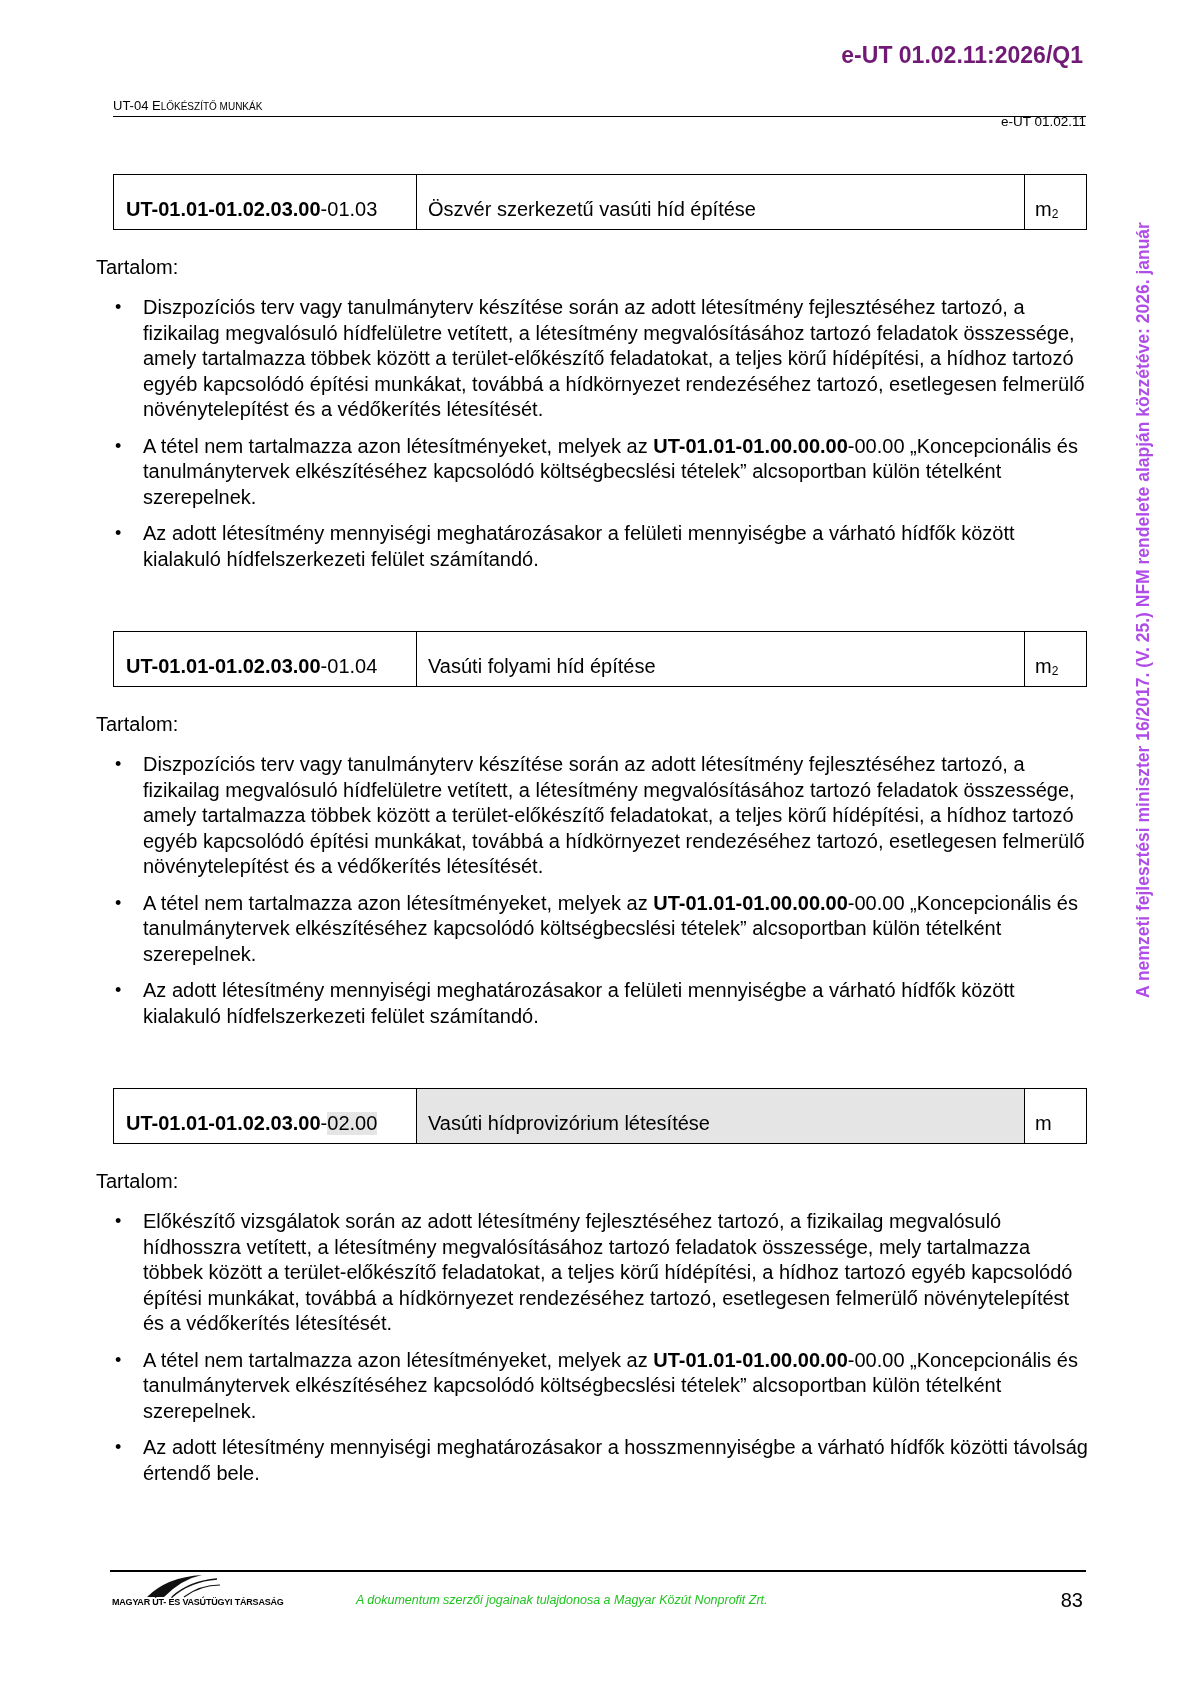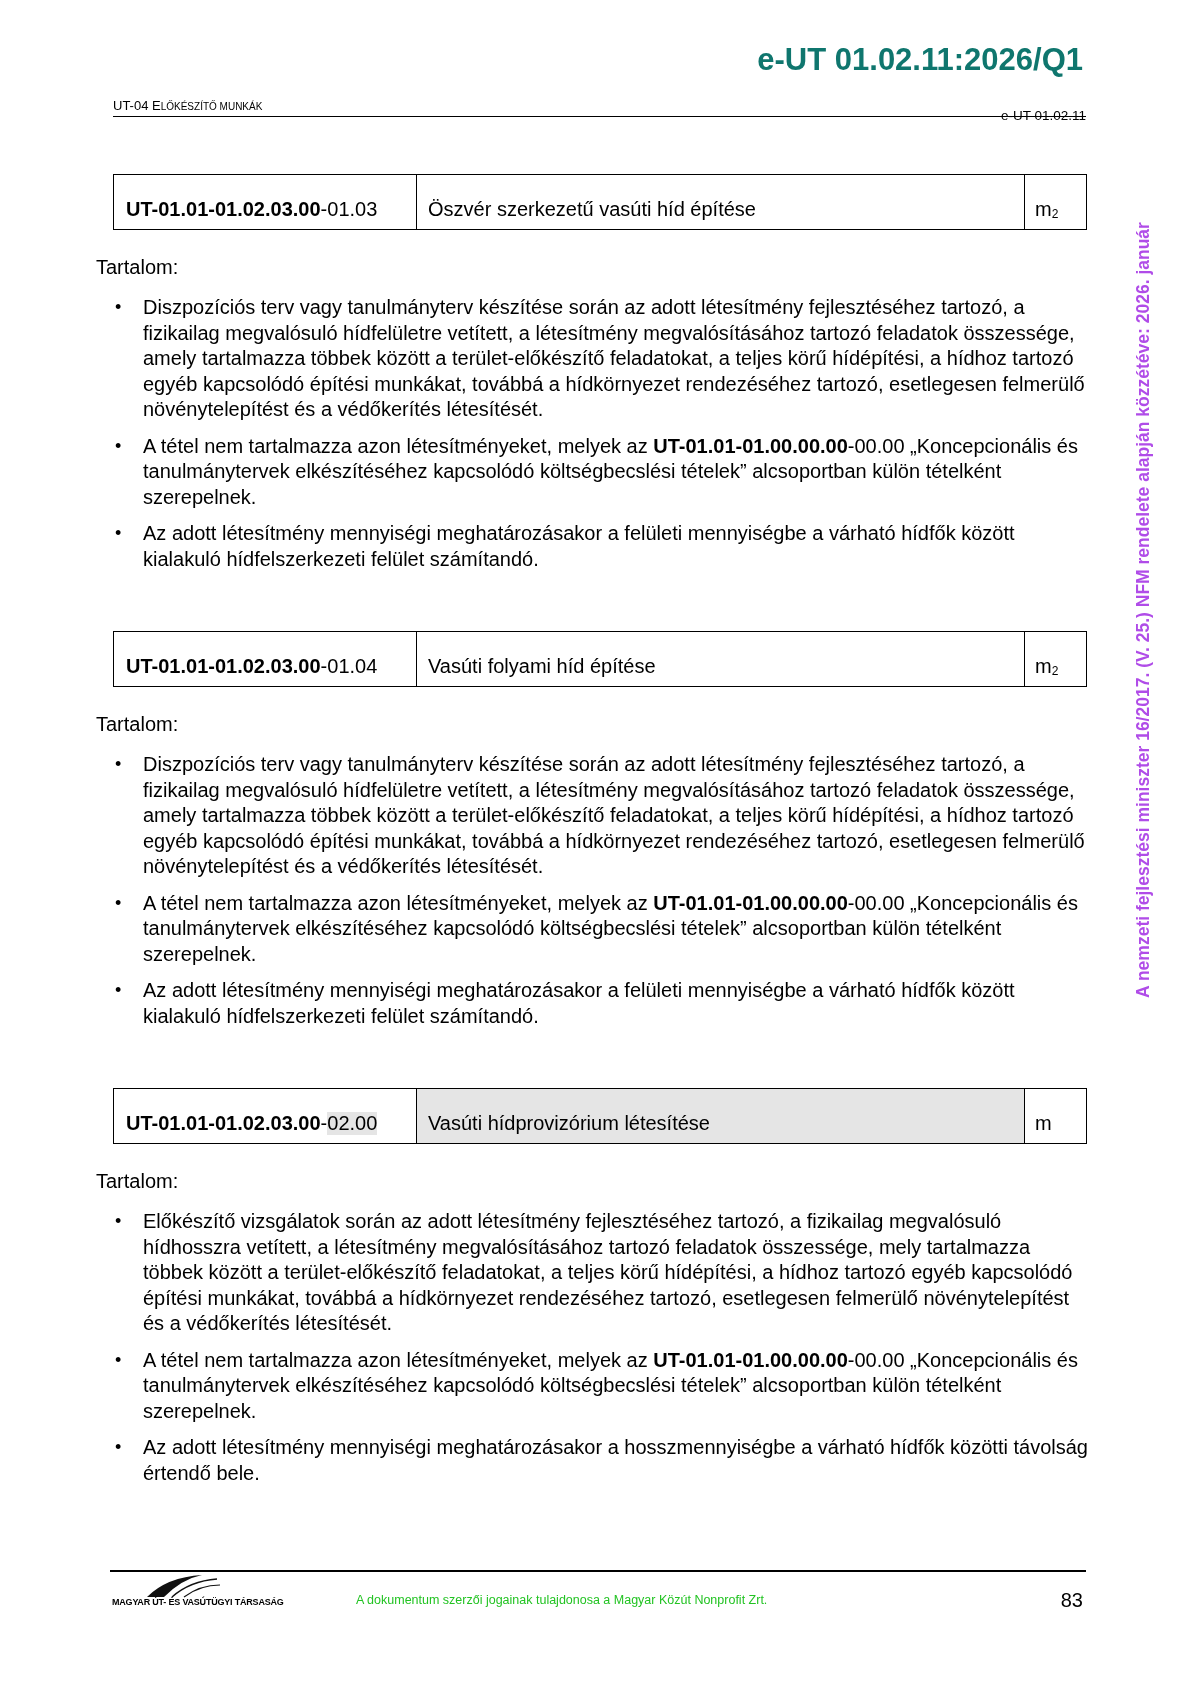--- a/index.html
+++ b/index.html
@@ -2,30 +2,30 @@
 <html><head>
   <meta charset="utf-8">
   <style>
     html, body { margin: 0; padding: 0; background: #ffffff; }
     body {
       width: 1190px; height: 1684px; position: relative; overflow: hidden;
       font-family: "Liberation Sans", sans-serif; color: #000;
     }
     .doc-id {
       position: absolute; top: 42px; right: 107px;
-      font-size: 31px; font-weight: bold; color: #0f766e;
+      font-size: 23px; font-weight: bold; color: #701a75;
     }
     .running-header {
       position: absolute; top: 96px; left: 113px; width: 973px;
       border-bottom: 1.5px solid #000; height: 20px;
       font-size: 13px;
     }
     .running-header .left { position: absolute; left: 0; top: 2px; }
     .running-header .left .sc { font-size: 10px; }
-    .running-header .right { position: absolute; right: 0; top: 12px; font-size: 13.5px; text-align: center; }
+    .running-header .right { position: absolute; right: 0; top: 18px; font-size: 13.5px; text-align: center; }
 
     .side-note {
       position: absolute; left: 1128px; top: 160px; width: 30px; height: 900px;
     }
     .side-note span {
       position: absolute; left: 50%; top: 50%;
       transform: translate(-50%, -50%) rotate(-90deg);
       white-space: nowrap; font-size: 17.5px; font-weight: bold; color: #b04ce8;
     }
 
@@ -67,21 +67,21 @@
       position: absolute; top: 1570px; left: 110px; width: 976px; border-top: 2px solid #000;
     }
     .logo {
       position: absolute; left: 112px; top: 1573px; width: 150px; height: 40px;
     }
     .logo .logo-text {
       position: absolute; left: 0; top: 24px; font-size: 9px; font-weight: bold; letter-spacing: -0.2px;
       font-family: "Liberation Sans", sans-serif; white-space: nowrap;
     }
     .copyright {
-      position: absolute; left: 356px; top: 1593px; font-size: 12.5px; color: #22c322;
+      position: absolute; left: 356px; top: 1593px; font-size: 12.5px; font-style: italic; color: #22c322;
     }
     .page-number {
       position: absolute; right: 107px; top: 1589px; font-size: 20px;
     }
   </style>
 </head>
 <body>
 
 <div class="doc-id">e-UT 01.02.11:2026/Q1</div>
 

